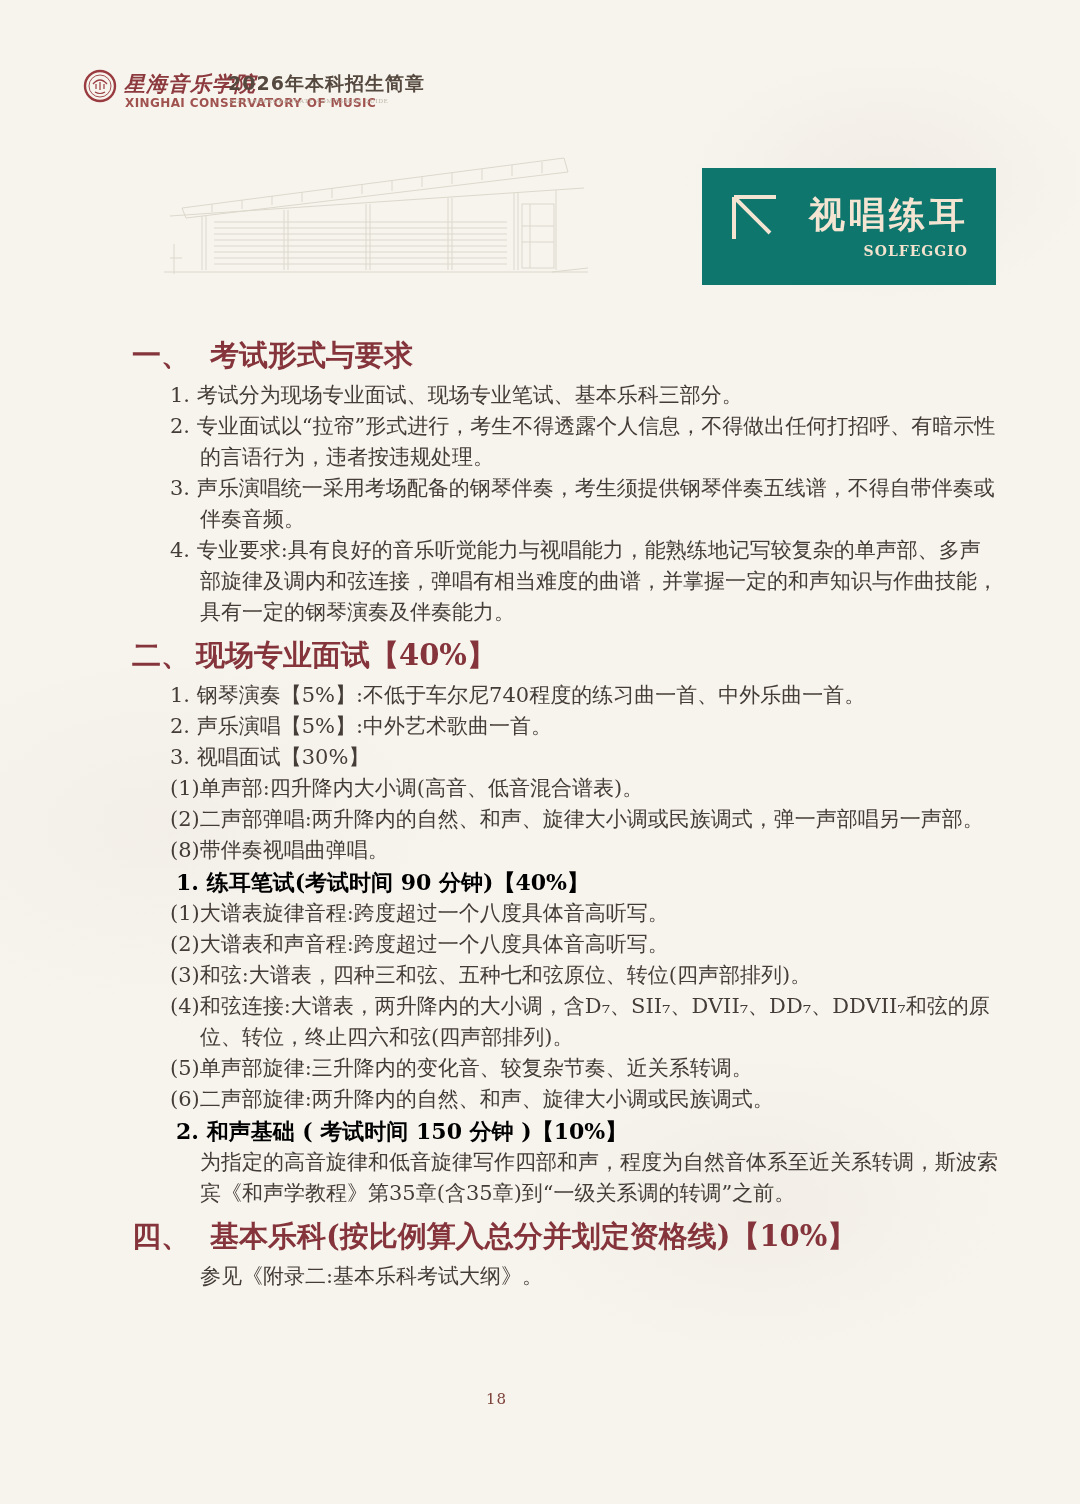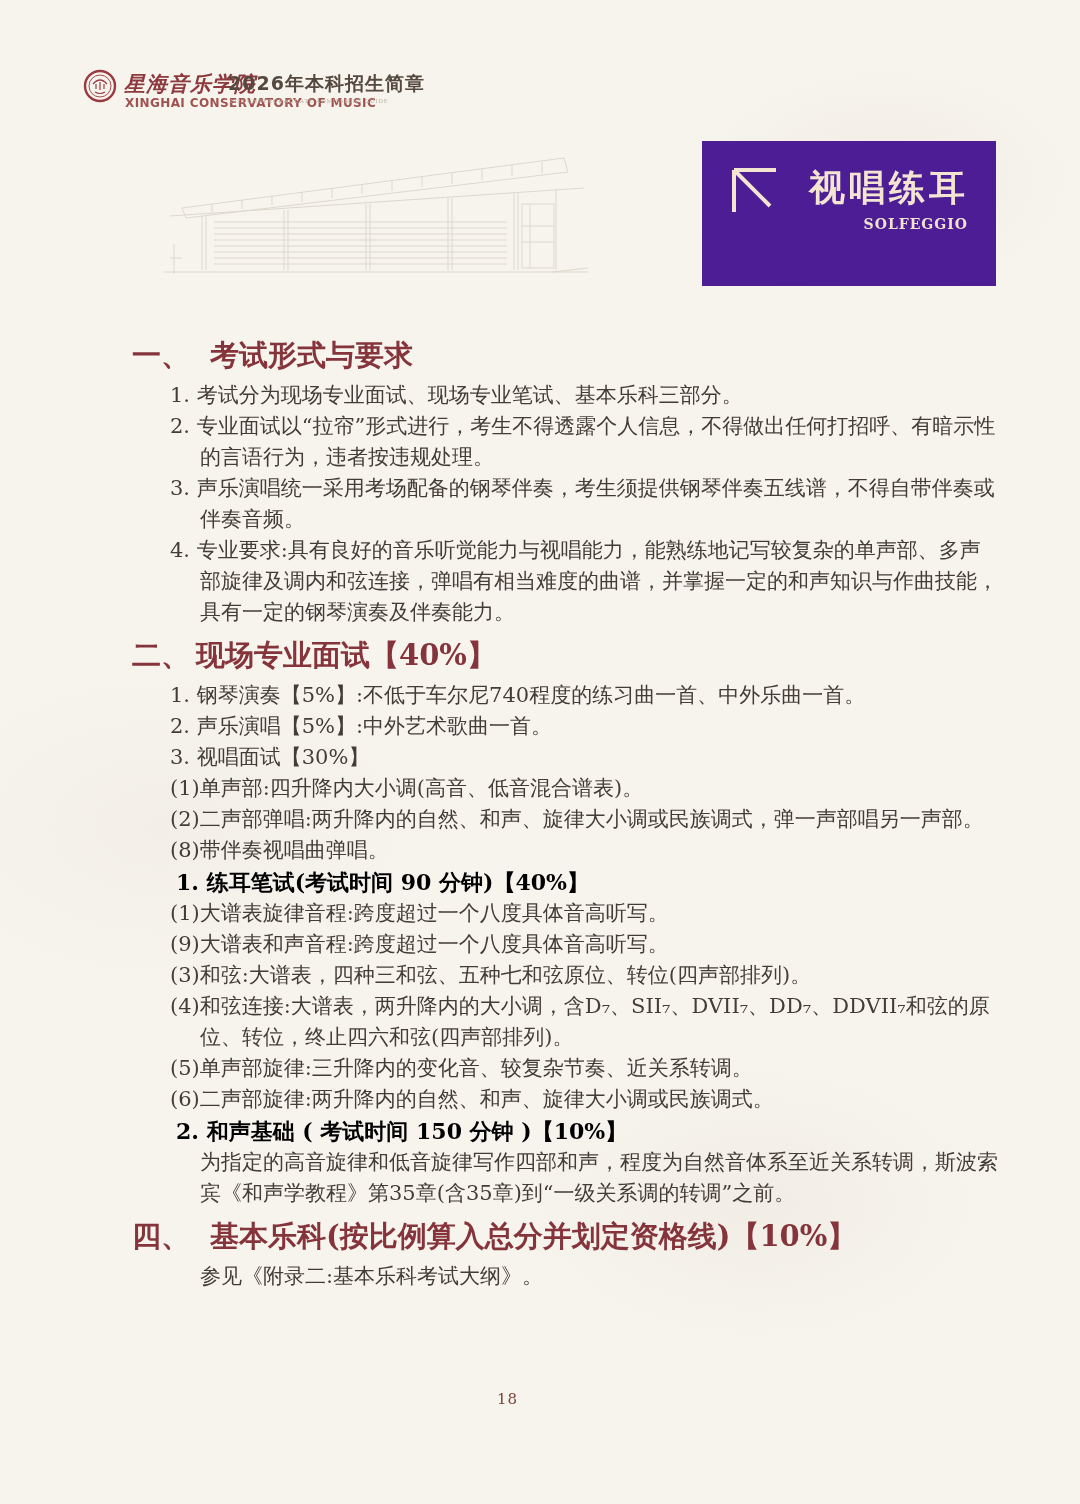--- a/index.html
+++ b/index.html
@@ -23,41 +23,41 @@
              color:#a0524f;letter-spacing:.4px;font-family:"DejaVu Sans",sans-serif;white-space:nowrap;}
   .doc-zh{position:absolute;left:228px;top:71px;font-size:19px;font-weight:bold;
           color:#55493f;font-family:"DejaVu Sans",sans-serif;letter-spacing:1px;white-space:nowrap;}
   .doc-en{position:absolute;left:229px;top:97px;font-size:6.5px;color:#bcb5a8;
           letter-spacing:.7px;font-family:Liberation Serif, serif;white-space:nowrap;}
 
   
   .sketch{position:absolute;left:152px;top:146px;}
 
   
-  .banner{position:absolute;left:702px;top:141px;width:294px;height:145px;background:#4c1d95;}
+  .banner{position:absolute;left:702px;top:168px;width:294px;height:117px;background:#0f766e;}
   .banner-arrow{position:absolute;left:28px;top:25px;width:52px;height:52px;}
   .banner-title{position:absolute;right:27px;top:23px;font-size:36px;font-weight:bold;
                 color:#f4e5d2;letter-spacing:4px;white-space:nowrap;}
   .banner-sub{position:absolute;right:28px;top:75px;font-size:14px;font-weight:bold;
               color:#f2e2cd;letter-spacing:1px;font-family:"DejaVu Serif",serif;white-space:nowrap;}
 
   
   .content{position:absolute;left:140px;top:328px;width:860px;font-size:21px;line-height:31px;}
   .sec-head{color:#84343a;font-size:29px;line-height:40px;font-weight:bold;
             margin:7px 0 5px -8px;white-space:nowrap;}
   .sec-head .num{display:inline-block;margin-right:20px;}
   .sec-head.tight .num{margin-right:6px;}
   .li-num{padding-left:60px;text-indent:-30px;}
   .li-paren{padding-left:60px;text-indent:-30px;}
   .li-red{color:#000000;font-weight:bold;padding-left:36px;font-size:22px;line-height:32px;}
   .li-para{padding-left:60px;}
 
   
   .pageno{position:absolute;left:0;top:1390px;width:993px;text-align:center;
-          font-size:15px;color:#7b4038;letter-spacing:1px;padding-left:11px;}
+          font-size:15px;color:#7b4038;letter-spacing:1px;}
 </style>
 </head>
 <body>
 
 <div class="hdr">
   <svg class="logo" viewBox="0 0 34 34">
     <circle cx="17" cy="17" r="15" fill="none" stroke="#9a3b40" stroke-width="2.4"></circle>
     <circle cx="17" cy="17" r="11" fill="none" stroke="#9a3b40" stroke-width="0.9"></circle>
     <path d="M10,15 Q17,7 24,15" fill="none" stroke="#9a3b40" stroke-width="1.4"></path>
     <path d="M13,15 L13,20 M17,13 L17,21 M21,15 L21,20" stroke="#9a3b40" stroke-width="1.2"></path>
@@ -111,21 +111,21 @@
   </div>
   <div class="li-num">1. 钢琴演奏【5%】:不低于车尔尼740程度的练习曲一首、中外乐曲一首。</div>
   <div class="li-num">2. 声乐演唱【5%】:中外艺术歌曲一首。</div>
   <div class="li-num">3. 视唱面试【30%】</div>
   <div class="li-paren">(1)单声部:四升降内大小调(高音、低音混合谱表)。</div>
   <div class="li-paren">(2)二声部弹唱:两升降内的自然、和声、旋律大小调或民族调式，弹一声部唱另一声部。</div>
   <div class="li-paren">(8)带伴奏视唱曲弹唱。</div>
 
   <div class="li-red">1. 练耳笔试(考试时间 90 分钟)【40%】</div>
   <div class="li-paren">(1)大谱表旋律音程:跨度超过一个八度具体音高听写。</div>
-  <div class="li-paren">(9)大谱表和声音程:跨度超过一个八度具体音高听写。</div>
+  <div class="li-paren">(2)大谱表和声音程:跨度超过一个八度具体音高听写。</div>
   <div class="li-paren">(3)和弦:大谱表，四种三和弦、五种七和弦原位、转位(四声部排列)。</div>
   <div class="li-paren">(4)和弦连接:大谱表，两升降内的大小调，含D₇、SII₇、DVII₇、DD₇、DDVII₇和弦的原位、转位，终止四六和弦(四声部排列)。</div>
   <div class="li-paren">(5)单声部旋律:三升降内的变化音、较复杂节奏、近关系转调。</div>
   <div class="li-paren">(6)二声部旋律:两升降内的自然、和声、旋律大小调或民族调式。</div>
   <div class="li-red">2. 和声基础 ( 考试时间 150 分钟 )【10%】</div>
   <div class="li-para">为指定的高音旋律和低音旋律写作四部和声，程度为自然音体系至近关系转调，斯波索宾《和声学教程》第35章(含35章)到“一级关系调的转调”之前。</div>
 
   <div class="sec-head">
     <span class="num">四、</span><span>基本乐科(按比例算入总分并划定资格线)【10%】</span>
   </div>

